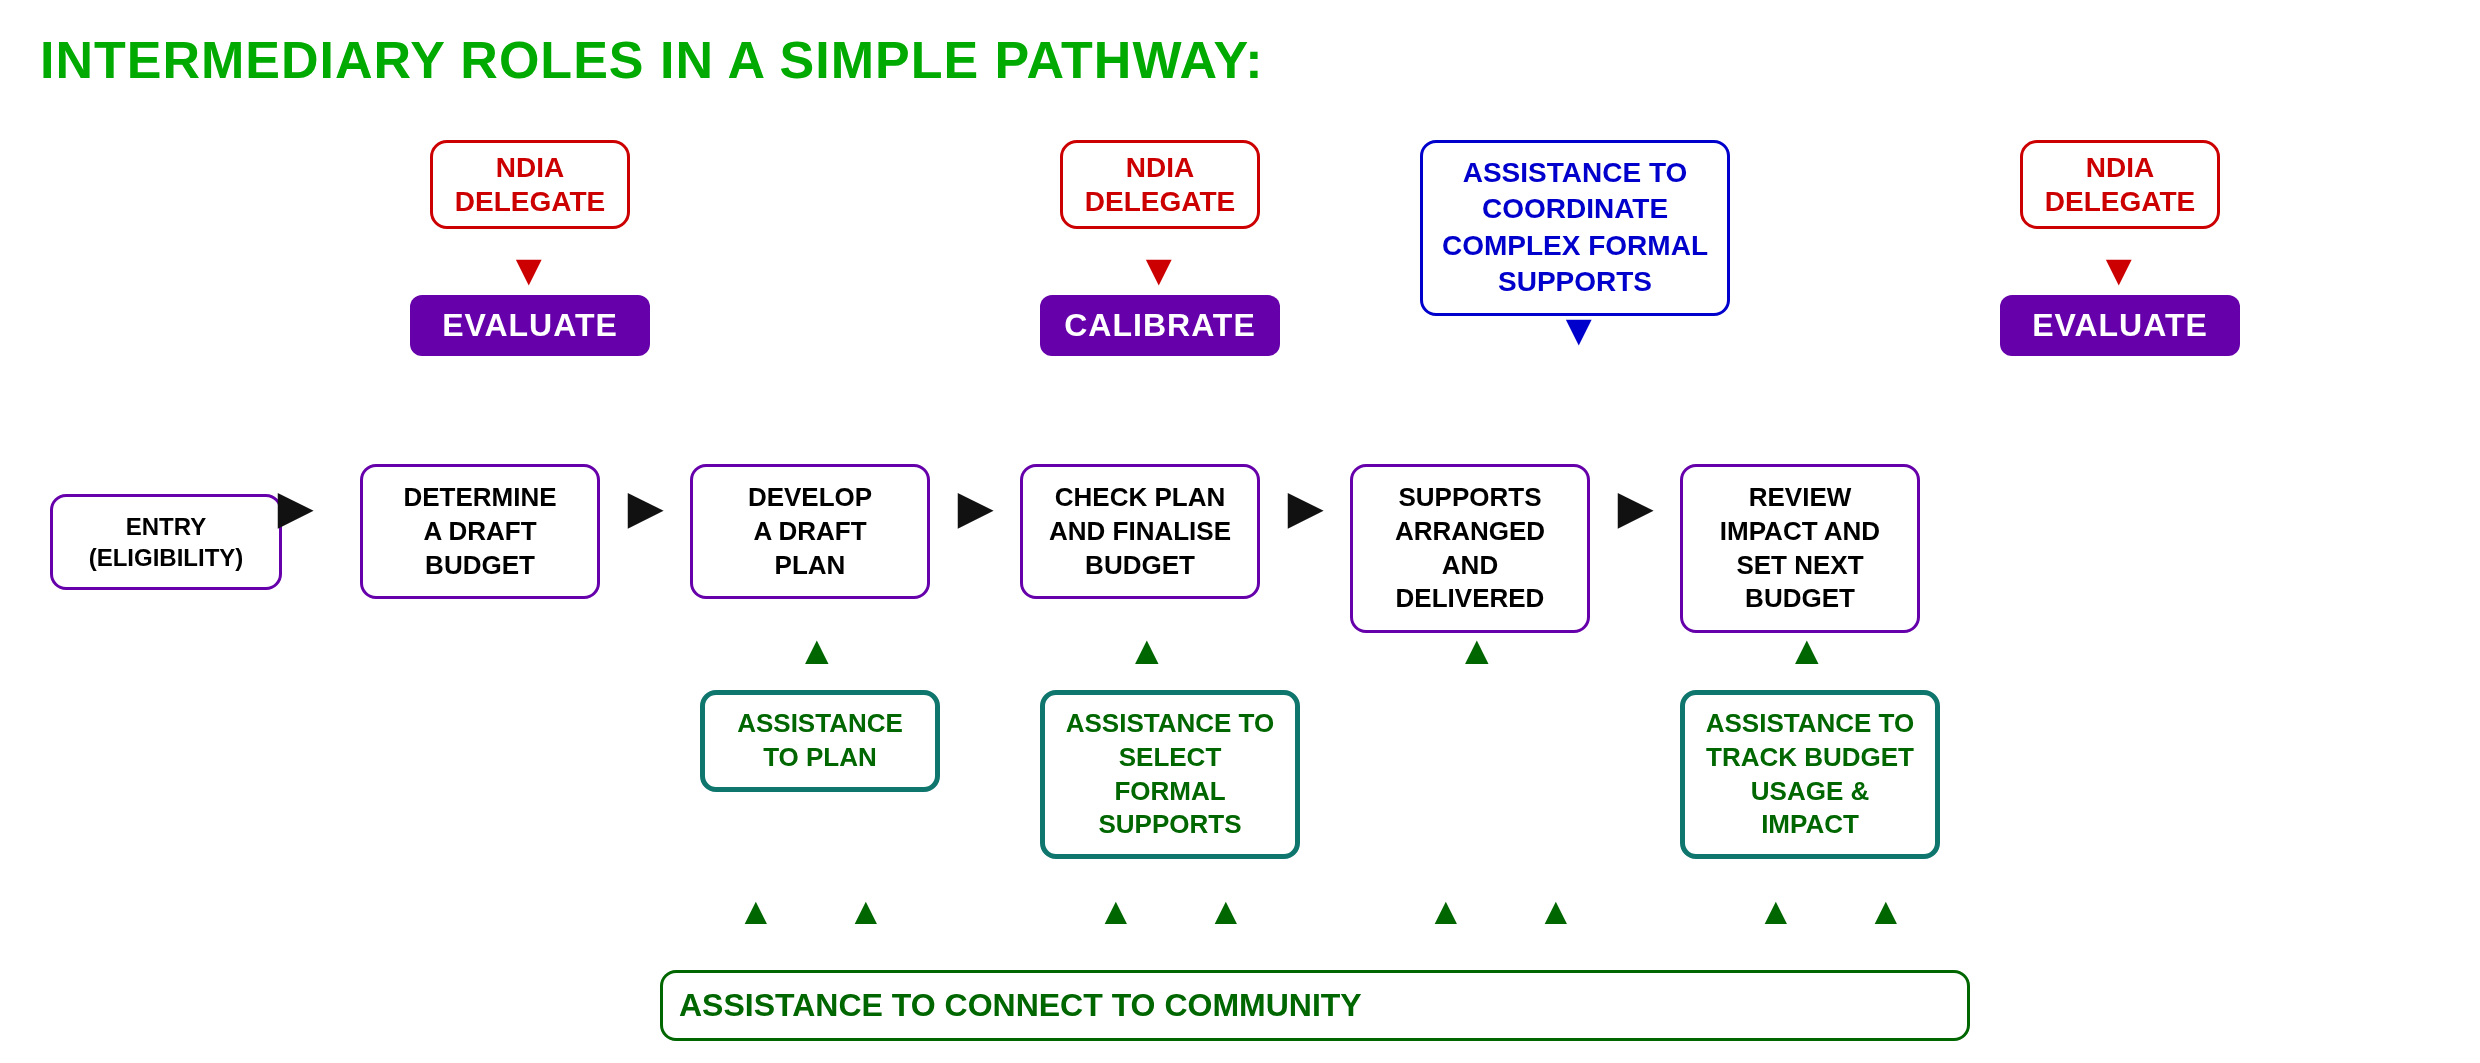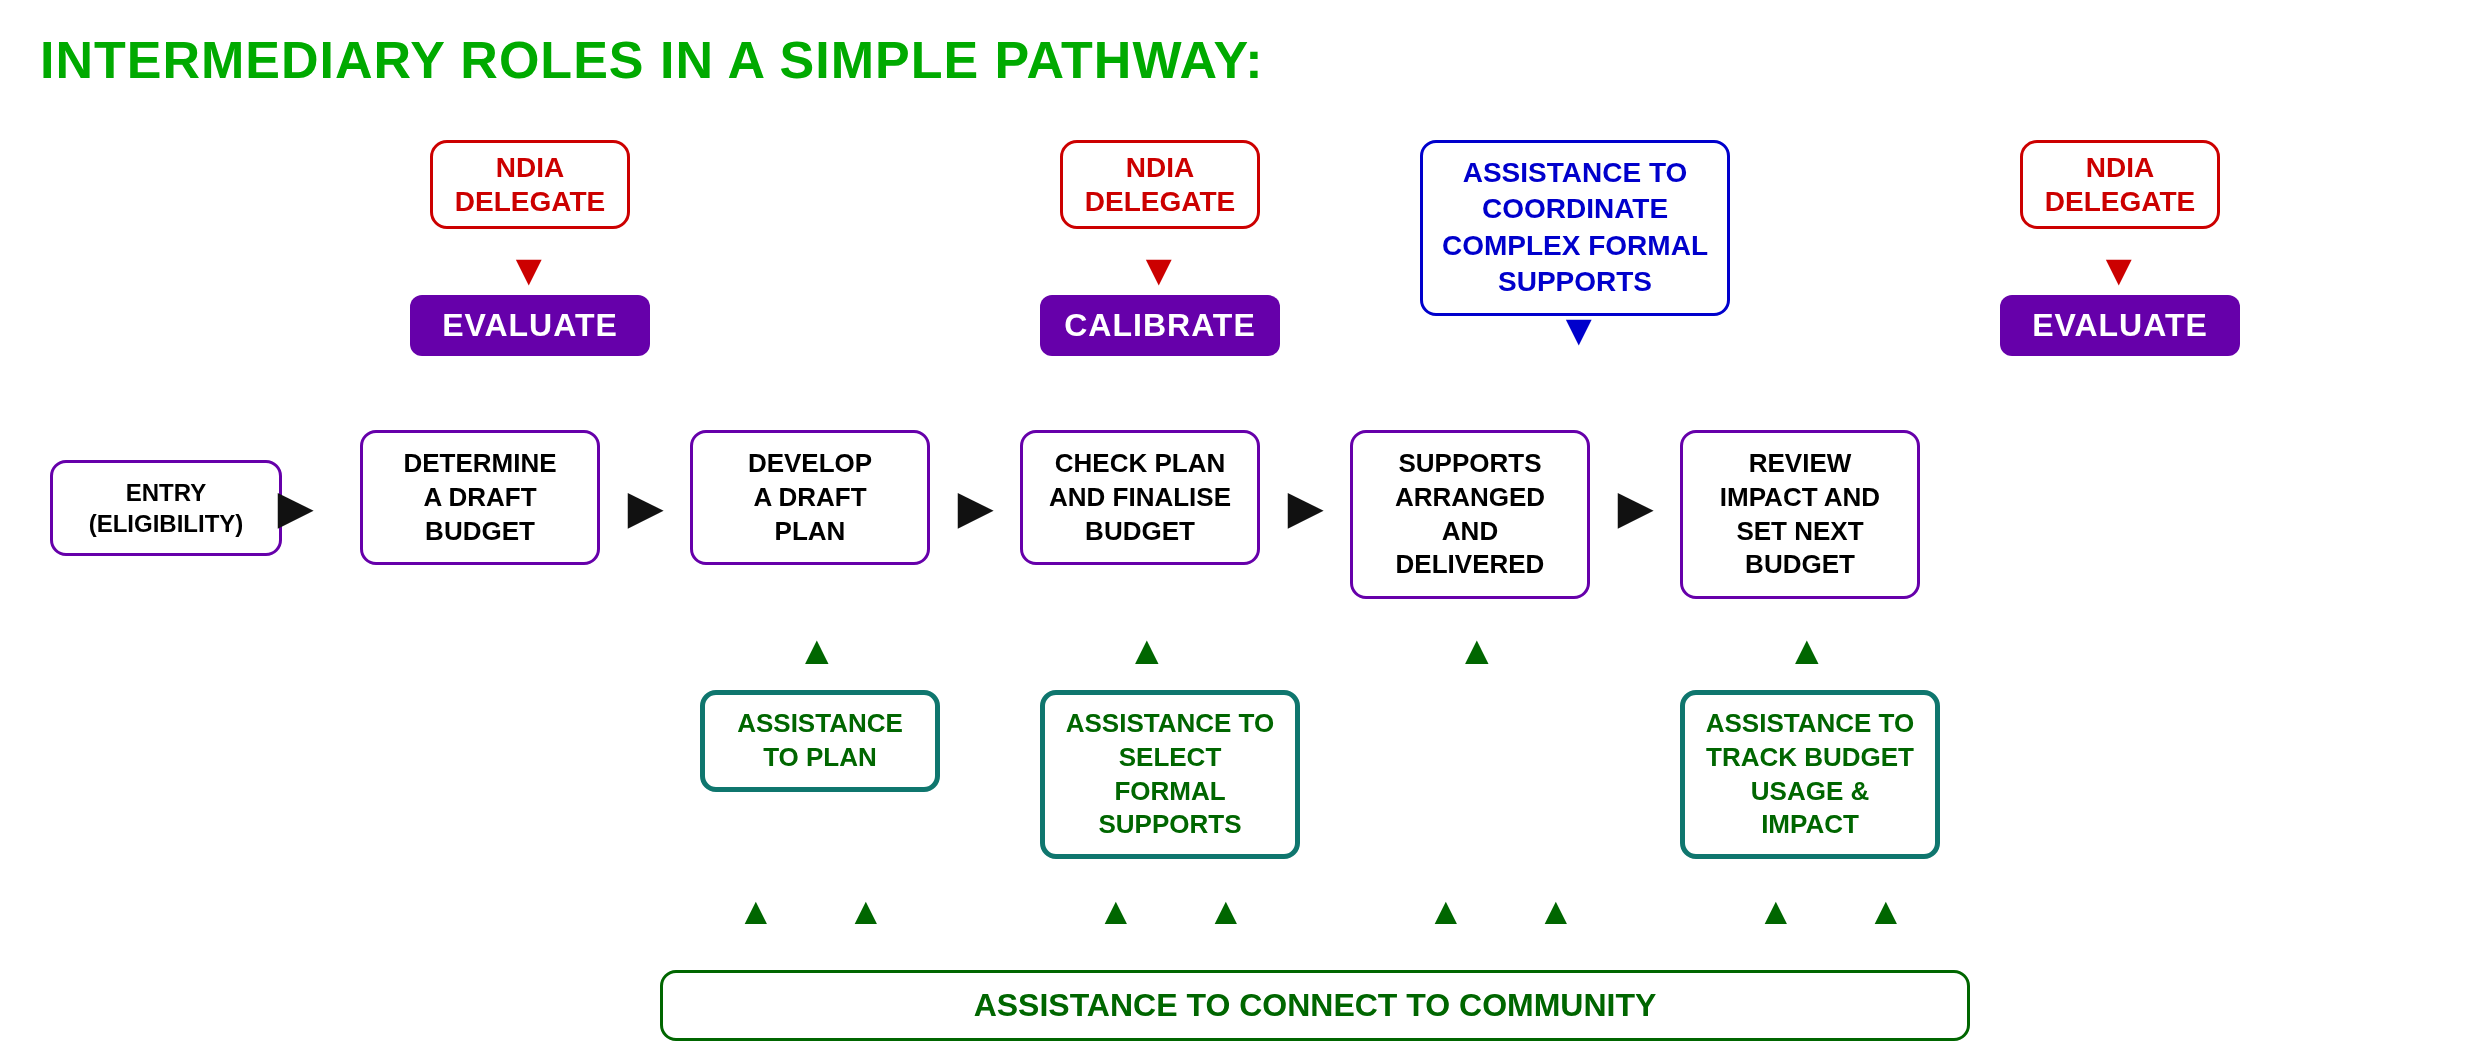--- a/index.html
+++ b/index.html
@@ -50,20 +50,21 @@
     .process-box {
       border: 3px solid #6600aa;
       border-radius: 16px;
       padding: 14px 16px;
       text-align: center;
       color: #000;
       font-weight: 900;
       font-size: 26px;
       line-height: 1.3;
       background: white;
+      margin-top: 34px;
     }
 
     
     .assist-box {
       border: 5px solid #0f766e;
       border-radius: 16px;
       padding: 12px 16px;
       text-align: center;
       color: #006600;
       font-weight: 900;
@@ -124,21 +125,20 @@
       font-size: 24px;
       line-height: 1.6;
       margin-top: 20px;
     }
 
     
     .wide-assist-box {
       border: 3px solid #006600;
       border-radius: 16px;
       padding: 14px 16px;
-      text-align: center;
       color: #006600;
       font-weight: 900;
       font-size: 30px;
       background: white;
       width: 100%;
     }
 
     .page-wrapper {
       position: relative;
     }

